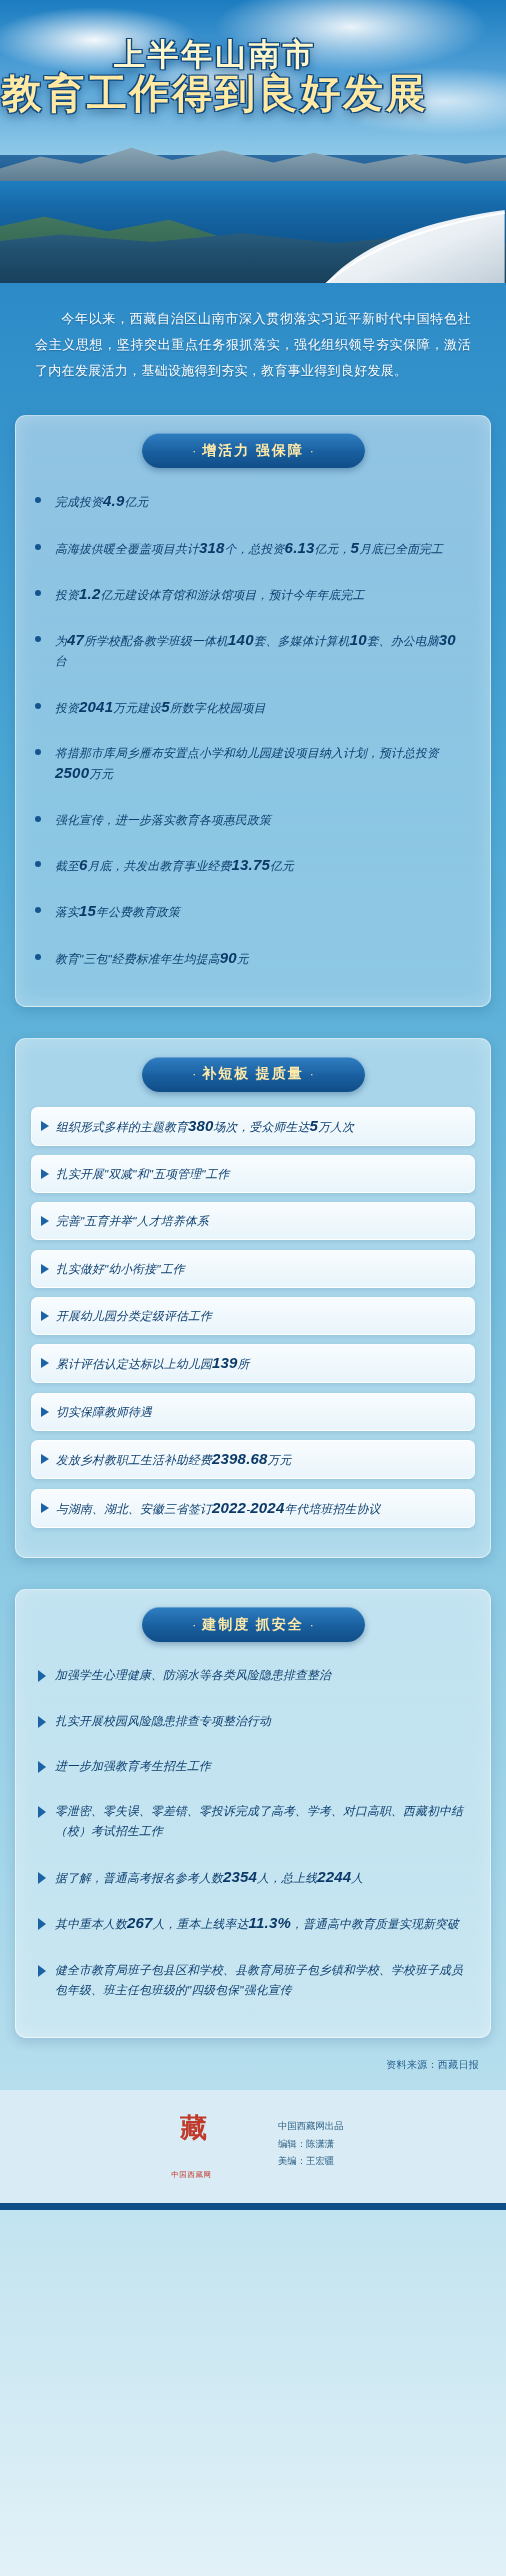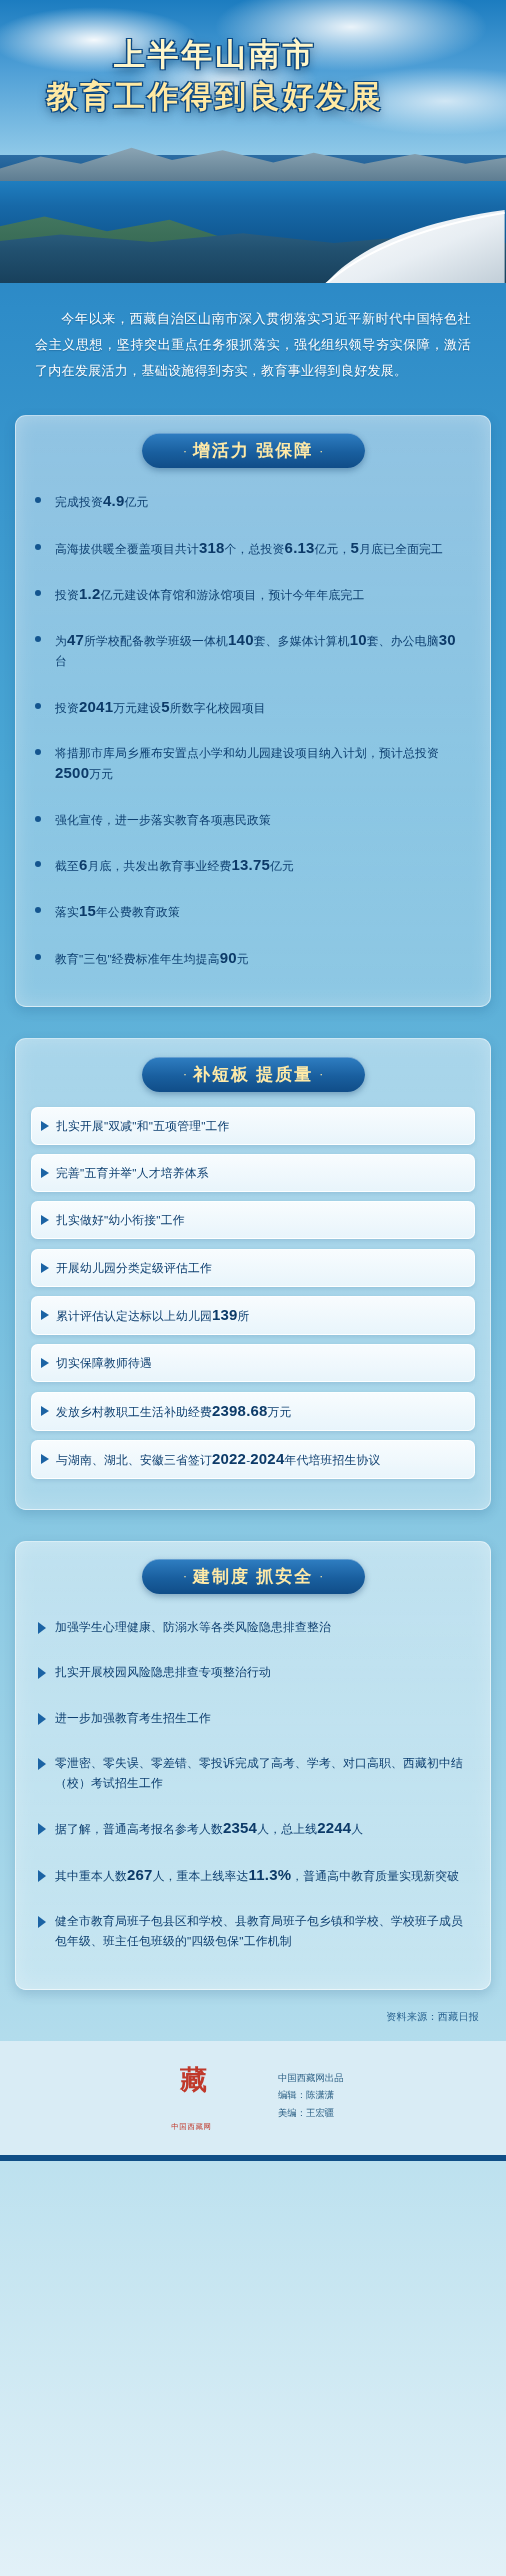--- a/index.html
+++ b/index.html
@@ -65,22 +65,23 @@
     text-shadow:
       0 0 1.3px #0c3b6b,
       1.3px 1.3px 0 #0d4b86,
       -1.3px 1.3px 0 #0d4b86,
       1.3px -1.3px 0 #0d4b86,
       -1.3px -1.3px 0 #0d4b86,
       0 4px 9.4px rgba(4,30,60,.55);
   }
   .hero-title1 { font-size: 31px; line-height: 40px; }
   .hero-title2 {
-    font-size: 31px; line-height: 43px;
+    font-size: 40px; line-height: 43px;
     color: #ffe9a3;
+    font-family: Liberation Mono, monospace;
   }
 
   
   .curl {
     position: absolute; right: 0; bottom: -4px; width: 182px; height: 81px; z-index: 6;
   }
 
   
   .intro {
     position: relative;
@@ -108,36 +109,37 @@
     margin: 1.3px auto 15px auto;
     width: 223px; height: 35px;
     border-radius: 17.5px;
     background: linear-gradient(180deg, #2f7ec2 0%, #195f9f 55%, #104d88 100%);
     box-shadow: 0 2.7px 6.7px rgba(12,55,100,.35), inset 0 0.7px 0 rgba(255,255,255,.35);
     display: flex; align-items: center; justify-content: center;
   }
   .card-head-text {
     color: #ffeaa7;
     font-family: "Liberation Serif", serif;
-    font-size: 17px;
+    font-size: 14px;
     font-weight: bold;
     letter-spacing: 2px;
   }
   .dot { color: #ffeaa7; font-size: 12px; padding: 0 6px; }
 
   ul.items { list-style: none; }
   ul.items > li {
     position: relative;
     margin: 0 0 9.4px 0;
     padding: 8px 9.4px 8px 24px;
     border-radius: 6.7px;
     font-size: 11.8px;
     line-height: 20px;
     color: #0d3f70;
     letter-spacing: 0.2px;
+    font-style: italic;
   }
   .style-plain > li {
     background: transparent;
     padding-left: 17.5px;
   }
   .style-plain > li::before {
     content: "";
     position: absolute; left: 4px; top: 14px;
     width: 6px; height: 6px; border-radius: 50%;
     background: #14558f;
@@ -259,20 +261,21 @@
     </ul>
   </div>
 
   <div class="card">
     <div class="card-head">
       <span class="dot">·</span>
       <span class="card-head-text">补短板  提质量</span>
       <span class="dot">·</span>
     </div>
     <ul class="items style-box">
+      <li>组织形式多样的主题教育<span class="num">380</span>场次，受众师生达<span class="num">5</span>万人次</li>
       <li>扎实开展"双减"和"五项管理"工作</li>
       <li>完善"五育并举"人才培养体系</li>
       <li>扎实做好"幼小衔接"工作</li>
       <li>开展幼儿园分类定级评估工作</li>
       <li>累计评估认定达标以上幼儿园<span class="num">139</span>所</li>
       <li>切实保障教师待遇</li>
       <li>发放乡村教职工生活补助经费<span class="num">2398.68</span>万元</li>
       <li>与湖南、湖北、安徽三省签订<span class="num">2022</span>-<span class="num">2024</span>年代培班招生协议</li>
     </ul>
   </div>
@@ -283,21 +286,21 @@
       <span class="card-head-text">建制度  抓安全</span>
       <span class="dot">·</span>
     </div>
     <ul class="items style-arrow">
       <li>加强学生心理健康、防溺水等各类风险隐患排查整治</li>
       <li>扎实开展校园风险隐患排查专项整治行动</li>
       <li>进一步加强教育考生招生工作</li>
       <li>零泄密、零失误、零差错、零投诉完成了高考、学考、对口高职、西藏初中结（校）考试招生工作</li>
       <li>据了解，普通高考报名参考人数<span class="num">2354</span>人，总上线<span class="num">2244</span>人</li>
       <li>其中重本人数<span class="num">267</span>人，重本上线率达<span class="num">11.3%</span>，普通高中教育质量实现新突破</li>
-      <li>健全市教育局班子包县区和学校、县教育局班子包乡镇和学校、学校班子成员包年级、班主任包班级的"四级包保"工作机制</li>
+      <li>健全市教育局班子包县区和学校、县教育局班子包乡镇和学校、学校班子成员包年级、班主任包班级的"四级包保"强化宣传</li>
     </ul>
   </div>
 
   <div class="source">资料来源：西藏日报</div>
 
   <div class="footer">
     <div class="logo">
       <div class="logo-mark">藏</div>
       <div class="logo-text">中国西藏网</div>
     </div>

